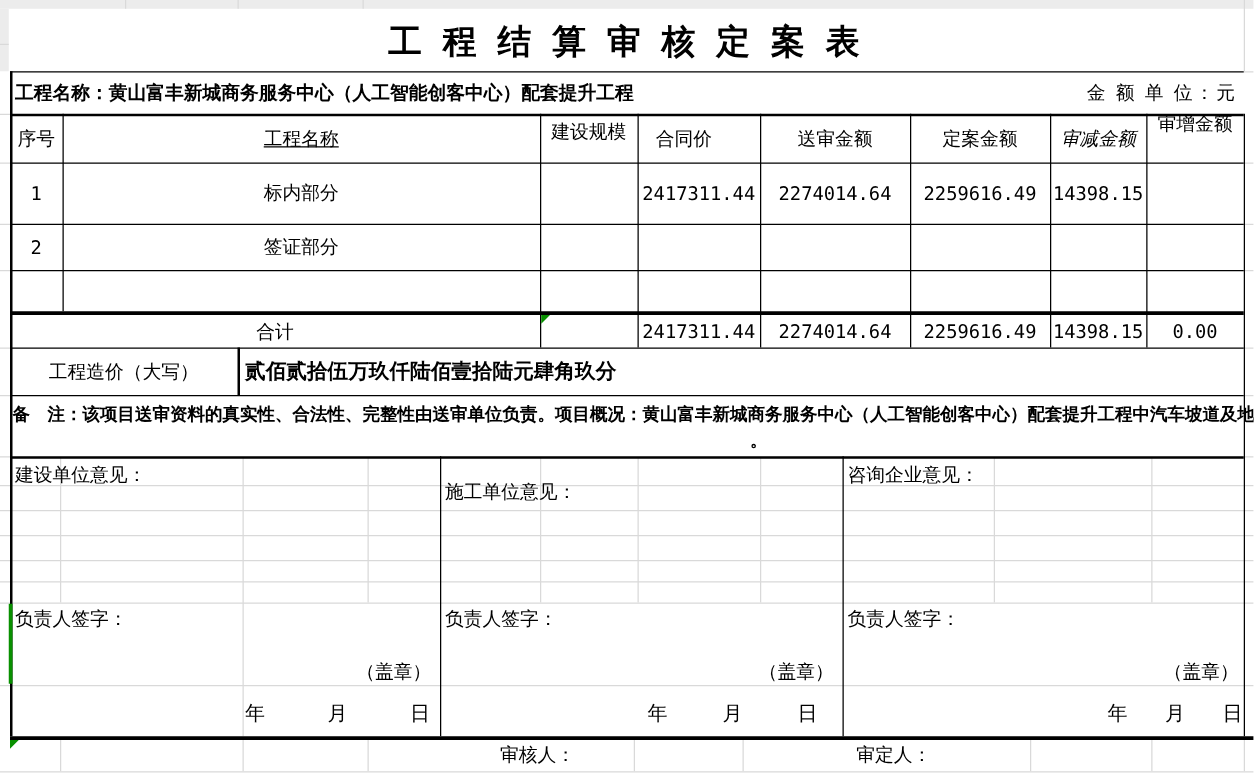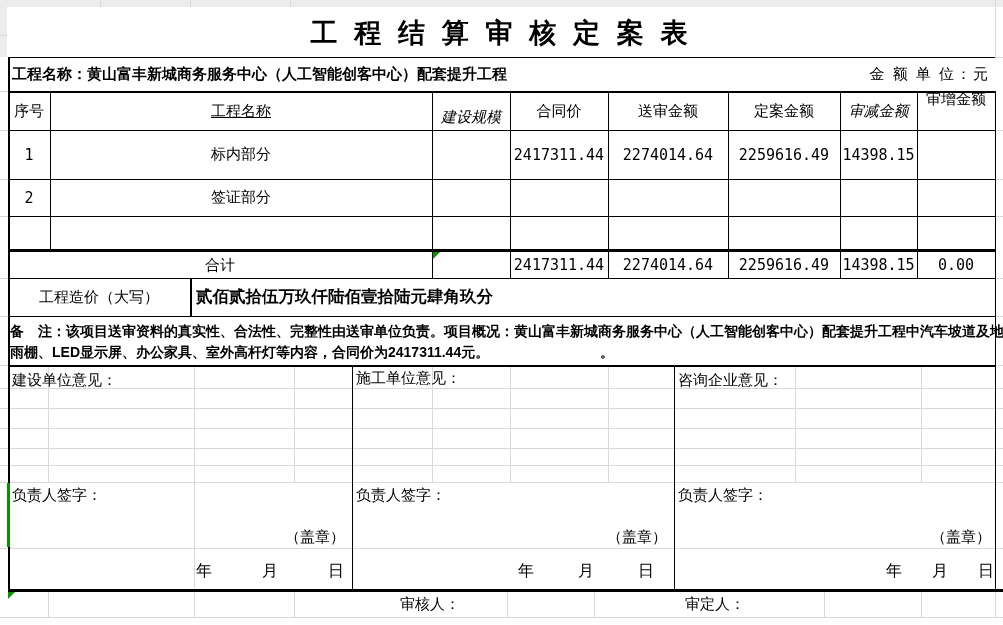--- a/index.html
+++ b/index.html
@@ -107,22 +107,22 @@
   <div class="bl" style="left:608px;top:91px;width:1px;height:187px;"></div>
   <div class="bl" style="left:728px;top:91px;width:1px;height:187px;"></div>
   <div class="bl" style="left:840px;top:91px;width:1px;height:187px;"></div>
   <div class="bl" style="left:917px;top:91px;width:1px;height:187px;"></div>
   <div class="bl" style="left:190px;top:278px;width:2px;height:38px;"></div>
   <div class="bl" style="left:352px;top:365px;width:1px;height:224px;"></div>
   <div class="bl" style="left:674px;top:365px;width:1px;height:224px;"></div>
 
   <div class="cell" style="left:8px;top:92px;width:42px;height:38px;">序号</div>
   <div class="cell" style="left:50px;top:92px;width:382px;height:38px;text-decoration:underline;">工程名称</div>
-  <div class="cell" style="left:432px;top:98px;width:78px;height:38px;font-style:italic;">建设规模</div>
-  <div class="cell" style="left:510px;top:92px;width:98px;height:38px;">合同价</div>
+  <div class="cell" style="left:432px;top:86px;width:78px;height:38px;">建设规模</div>
+  <div class="cell" style="left:498px;top:92px;width:98px;height:38px;">合同价</div>
   <div class="cell" style="left:608px;top:92px;width:120px;height:38px;">送审金额</div>
   <div class="cell" style="left:728px;top:92px;width:112px;height:38px;">定案金额</div>
   <div class="cell" style="left:840px;top:92px;width:77px;height:38px;font-style:italic;">审减金额</div>
   <div class="cell" style="left:917px;top:80px;width:78px;height:38px;">审增金额</div>
 
   <div class="cell num" style="left:8px;top:130px;width:42px;height:49px;">1</div>
   <div class="cell" style="left:50px;top:130px;width:382px;height:49px;">标内部分</div>
   <div class="cell" style="left:432px;top:130px;width:78px;height:49px;"></div>
   <div class="cell num" style="left:510px;top:130px;width:98px;height:49px;">2417311.44</div>
   <div class="cell num" style="left:608px;top:130px;width:120px;height:49px;">2274014.64</div>
@@ -154,34 +154,33 @@
   <div class="cell num" style="left:608px;top:252px;width:120px;height:26px;">2274014.64</div>
   <div class="cell num" style="left:728px;top:252px;width:112px;height:26px;">2259616.49</div>
   <div class="cell num" style="left:840px;top:252px;width:77px;height:26px;">14398.15</div>
   <div class="cell num" style="left:917px;top:252px;width:78px;height:26px;">0.00</div>
   <div class="tri" style="left:433px;top:252px;"></div>
 
   <div class="cell left bold" style="left:196px;top:278px;width:700px;height:38px;font-size:16.5px;">贰佰贰拾伍万玖仟陆佰壹拾陆元肆角玖分</div>
   <div class="cell" style="left:8px;top:278px;width:182px;height:38px;">工程造价（大写）</div>
 
   <div class="abs rem" style="left:10px;top:323px;width:990px;height:20px;white-space:nowrap;">备　注：该项目送审资料的真实性、合法性、完整性由送审单位负责。项目概况：黄山富丰新城商务服务中心（人工智能创客中心）配套提升工程中汽车坡道及地下室通道</div>
-  <div class="abs rem" style="left:10px;top:344px;width:590px;height:20px;white-space:nowrap;">雨棚、LED显示屏、办公家具、室外高杆灯等内容，合同价为2417311.44元。</div>
   <div class="abs rem" style="left:600px;top:344px;height:20px;">。</div>
 
   <div class="cell left" style="left:12px;top:369px;width:300px;height:22px;">建设单位意见：</div>
   <div class="cell left" style="left:12px;top:484px;width:300px;height:22px;">负责人签字：</div>
   <div class="cell right" style="left:200px;top:526px;width:145px;height:22px;font-size:15px;">（盖章）</div>
   <div class="datebox" style="left:8px;top:558px;width:336px;height:26px;gap:50px;padding-right:10px;">
     <span>年</span>
     <span>月</span>
     <span>日</span>
   </div>
   <div class="greenbar" style="left:6.5px;top:483px;width:3px;height:64px;"></div>
 
-  <div class="cell left" style="left:356px;top:367px;width:300px;height:22px;">施工单位意见：</div>
+  <div class="cell left" style="left:356px;top:382px;width:300px;height:22px;">施工单位意见：</div>
   <div class="cell left" style="left:356px;top:484px;width:300px;height:22px;">负责人签字：</div>
   <div class="cell right" style="left:525px;top:526px;width:142px;height:22px;font-size:15px;">（盖章）</div>
   <div class="datebox" style="left:352px;top:558px;width:302px;height:26px;gap:44px;padding-right:2px;">
     <span>年</span>
     <span>月</span>
     <span>日</span>
   </div>
 
   <div class="cell left" style="left:678px;top:369px;width:300px;height:22px;">咨询企业意见：</div>
   <div class="cell left" style="left:678px;top:484px;width:300px;height:22px;">负责人签字：</div>

